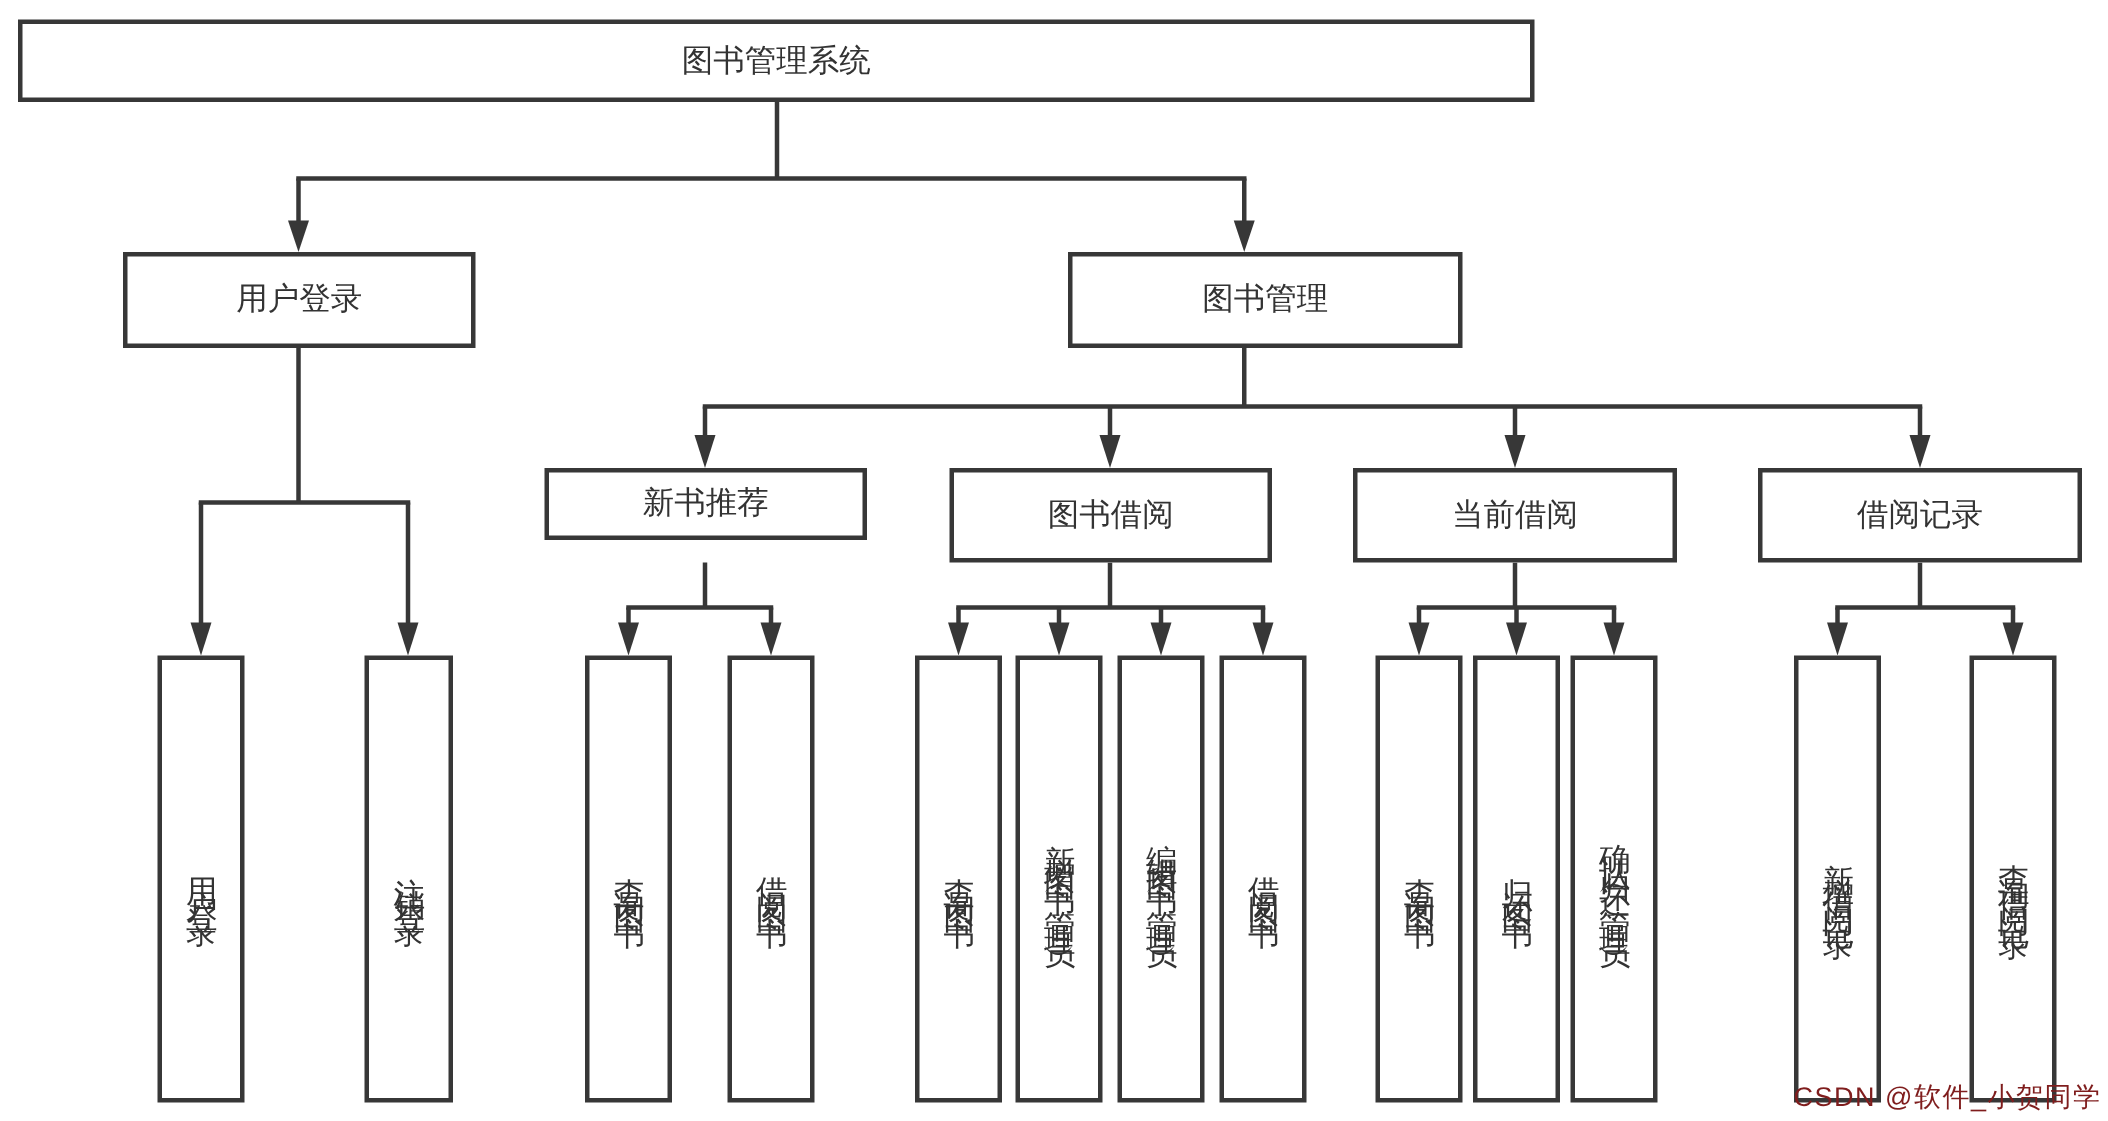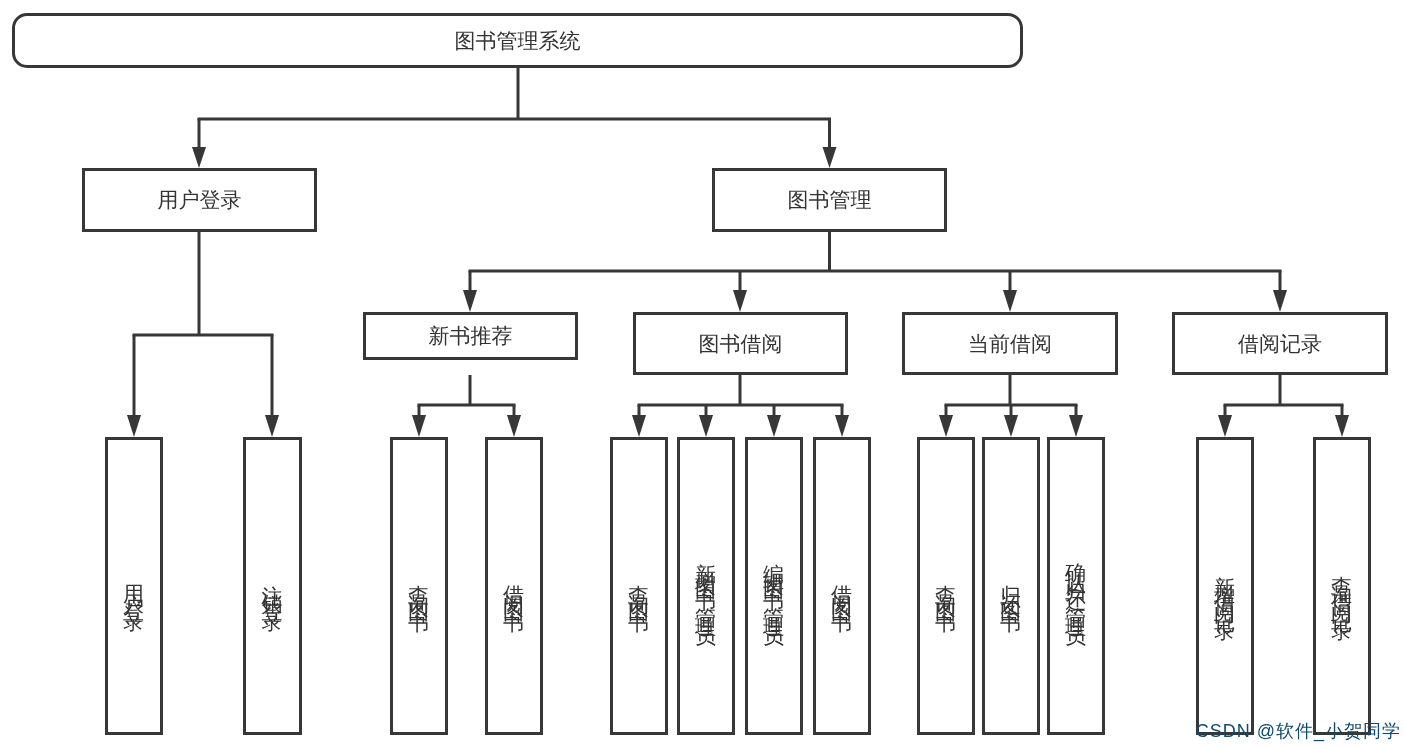--- a/index.html
+++ b/index.html
@@ -34,21 +34,21 @@
     text-orientation: mixed;
     letter-spacing: 9px;
     line-height: 1;
     white-space: nowrap;
   }
   .watermark {
     position: absolute;
     top: 719px;
     right: 4px;
     font-size: 18px;
-    color: #0c4a6e;
+    color: #7f1d1d;
     letter-spacing: 1px;
     white-space: nowrap;
   }
 </style>
 </head>
 <body>
 
 <div class="stage">
 
   <svg class="connectors" width="1405" height="747" viewBox="0 0 1405 747" fill="none" stroke="#373737" stroke-width="3">
@@ -120,28 +120,28 @@
     <g>
       <line x1="1280" y1="375" x2="1280" y2="405"></line>
       <line x1="1223.5" y1="405" x2="1343.5" y2="405"></line>
       <line x1="1225" y1="405" x2="1225" y2="418"></line>
       <path d="M1218,415 L1232,415 L1225,437 Z" fill="#373737" stroke="none"></path>
       <line x1="1342" y1="405" x2="1342" y2="418"></line>
       <path d="M1335,415 L1349,415 L1342,437 Z" fill="#373737" stroke="none"></path>
     </g>
   </svg>
 
-  <div class="node" style="left:12px; top:13px; width:1011px; height:55px;border-radius:15px;">
+  <div class="node" style="left:12px; top:13px; width:1011px; height:55px;">
     <span>图书管理系统</span>
   </div>
 
   <div class="node" style="left:82px; top:168px; width:235px; height:64px;">
     <span>用户登录</span>
   </div>
-  <div class="node" style="left:712px; top:168px; width:235px; height:64px;">
+  <div class="node" style="left:712px; top:168px; width:263px; height:64px;">
     <span>图书管理</span>
   </div>
 
   <div class="node" style="left:363px; top:312px; width:215px; height:48px;">
     <span>新书推荐</span>
   </div>
   <div class="node" style="left:633px; top:312px; width:215px; height:63px;justify-content:center;">
     <span>图书借阅</span>
   </div>
   <div class="node" style="left:902px; top:312px; width:216px; height:63px;">

